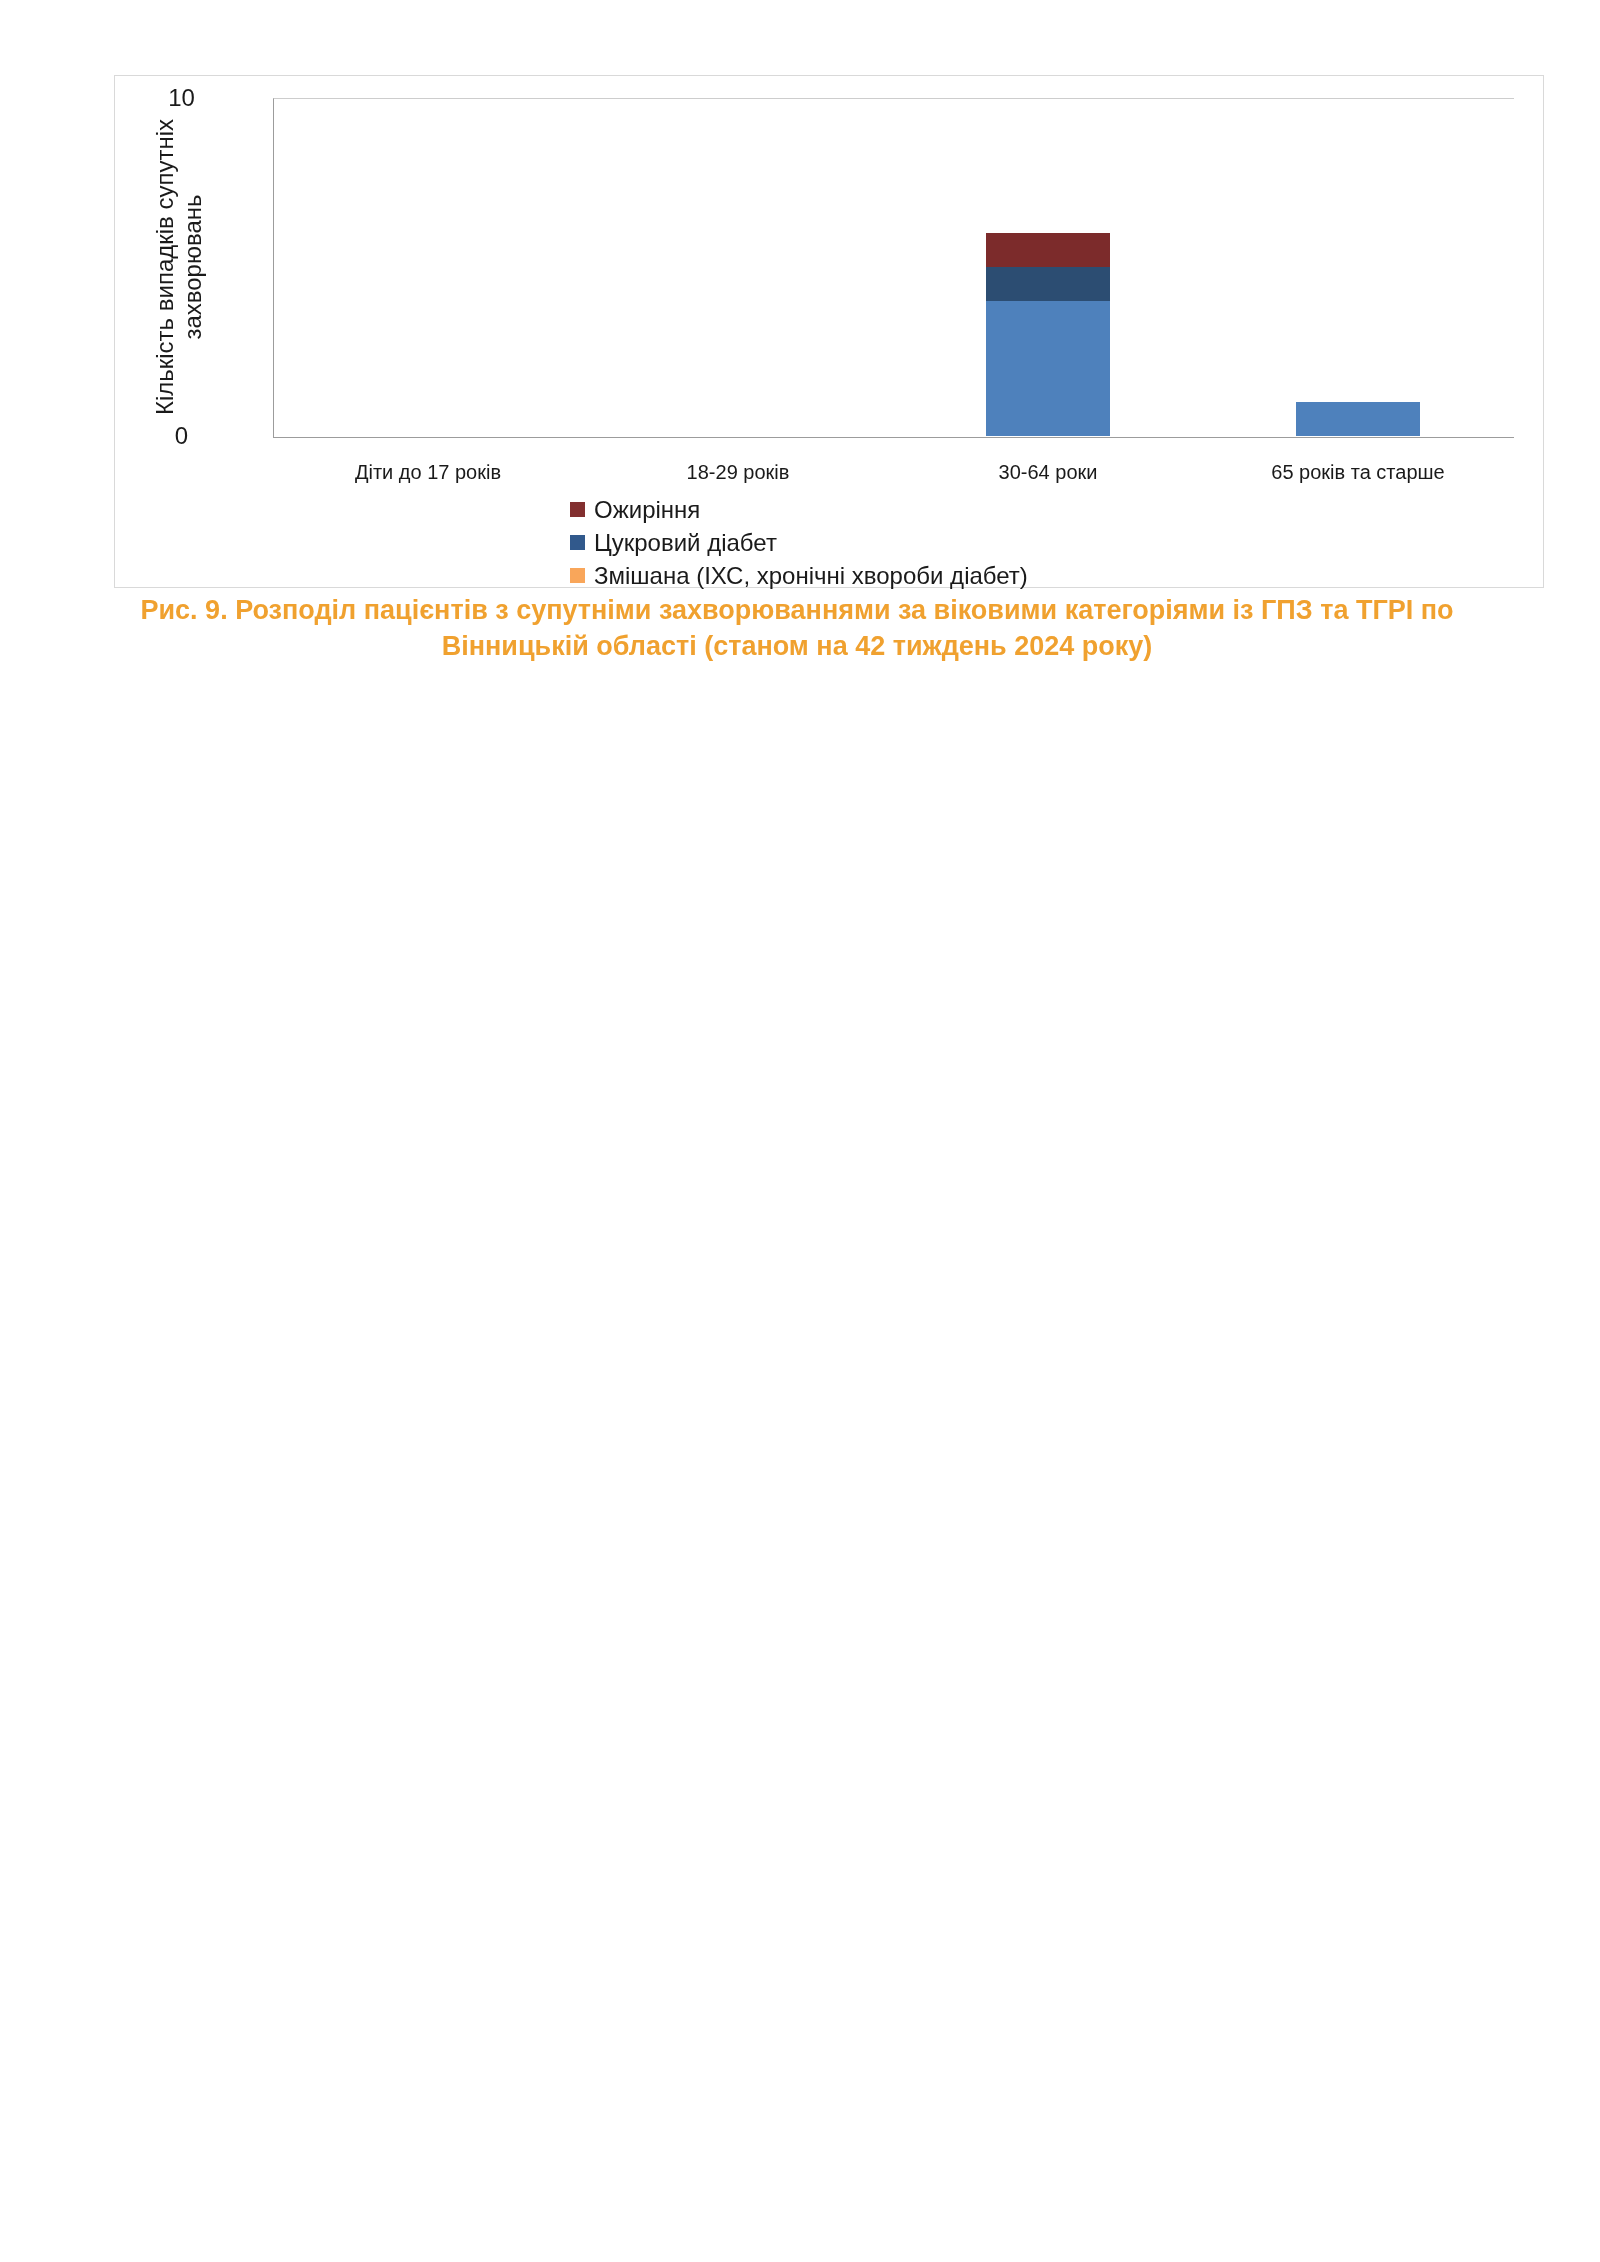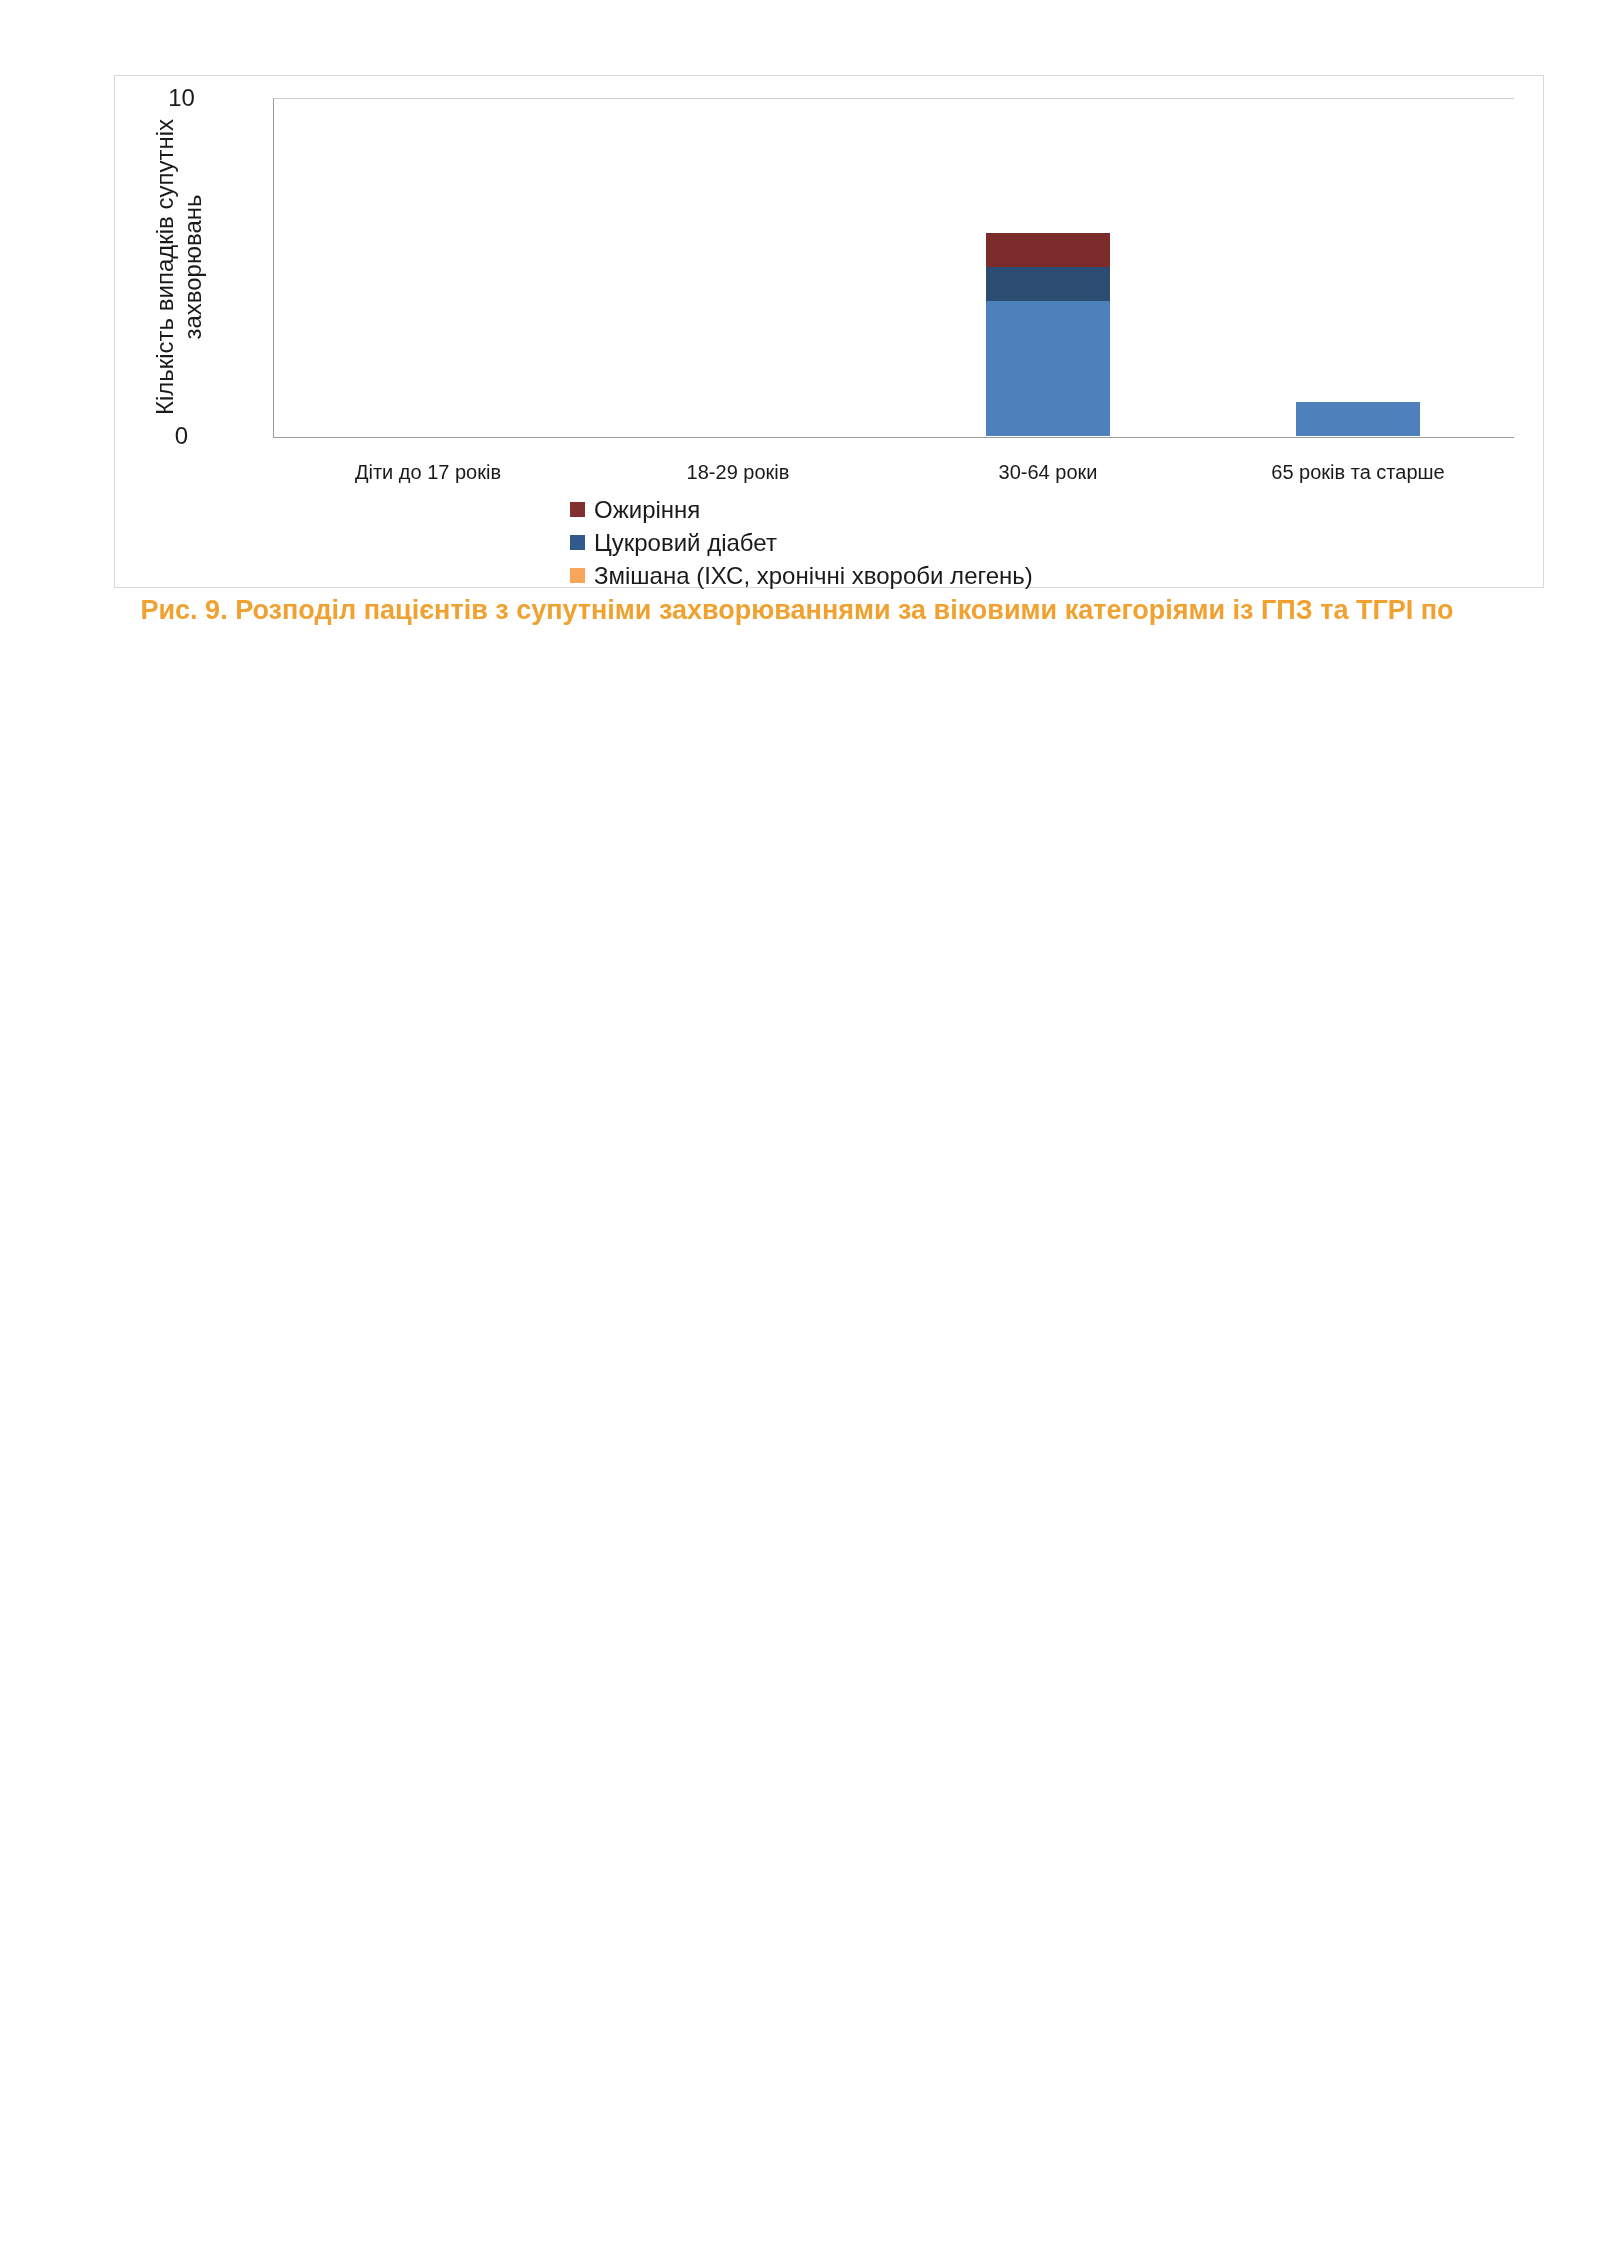--- a/index.html
+++ b/index.html
@@ -141,23 +141,24 @@
         <div class="legend-row">
           <span class="legend-marker" style="background: rgb(130, 47, 47);"></span>
           <span class="legend-label">Ожиріння</span>
         </div>
         <div class="legend-row">
           <span class="legend-marker" style="background: rgb(49, 89, 140);"></span>
           <span class="legend-label">Цукровий діабет</span>
         </div>
         <div class="legend-row">
           <span class="legend-marker" style="background: rgb(249, 166, 90);"></span>
-          <span class="legend-label">Змішана (ІХС, хронічні хвороби легень)</span>
+          <span class="legend-label">Змішана (ІХС, хронічні хвороби діабет)</span>
         </div>
       </div>
 
   </div>
 
   <div class="caption" id="caption" style="color: rgb(240, 161, 47);">
     <div>Рис. 9. Розподіл пацієнтів з супутніми захворюваннями за віковими категоріями із ГПЗ та ТГРІ по</div>
+    <div>Вінницькій області  (станом на 42 тиждень 2024 року)</div>
   </div>
 
 </div>
 
 </body></html>

